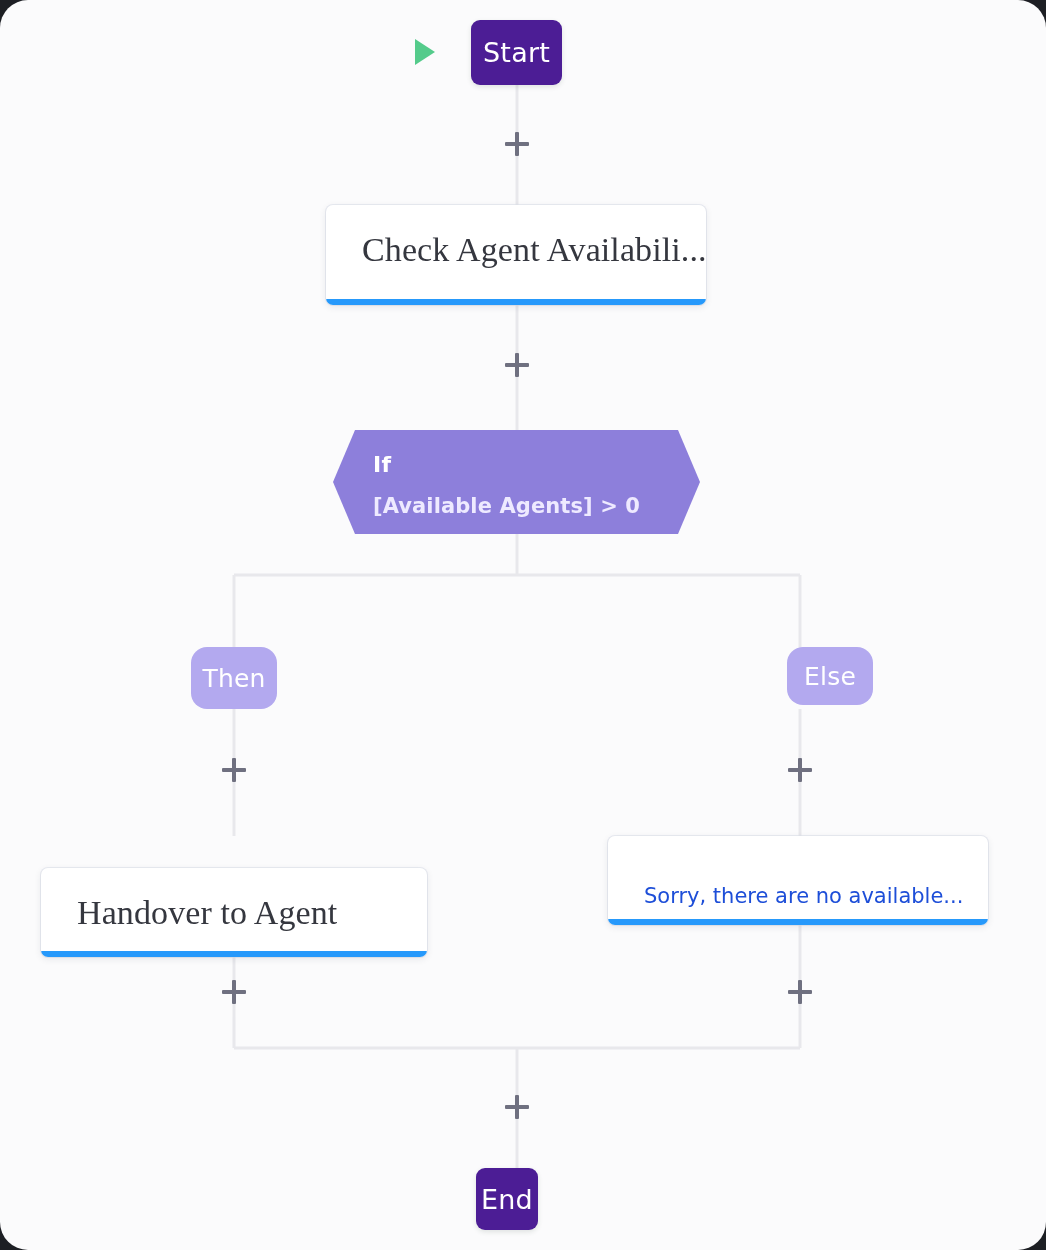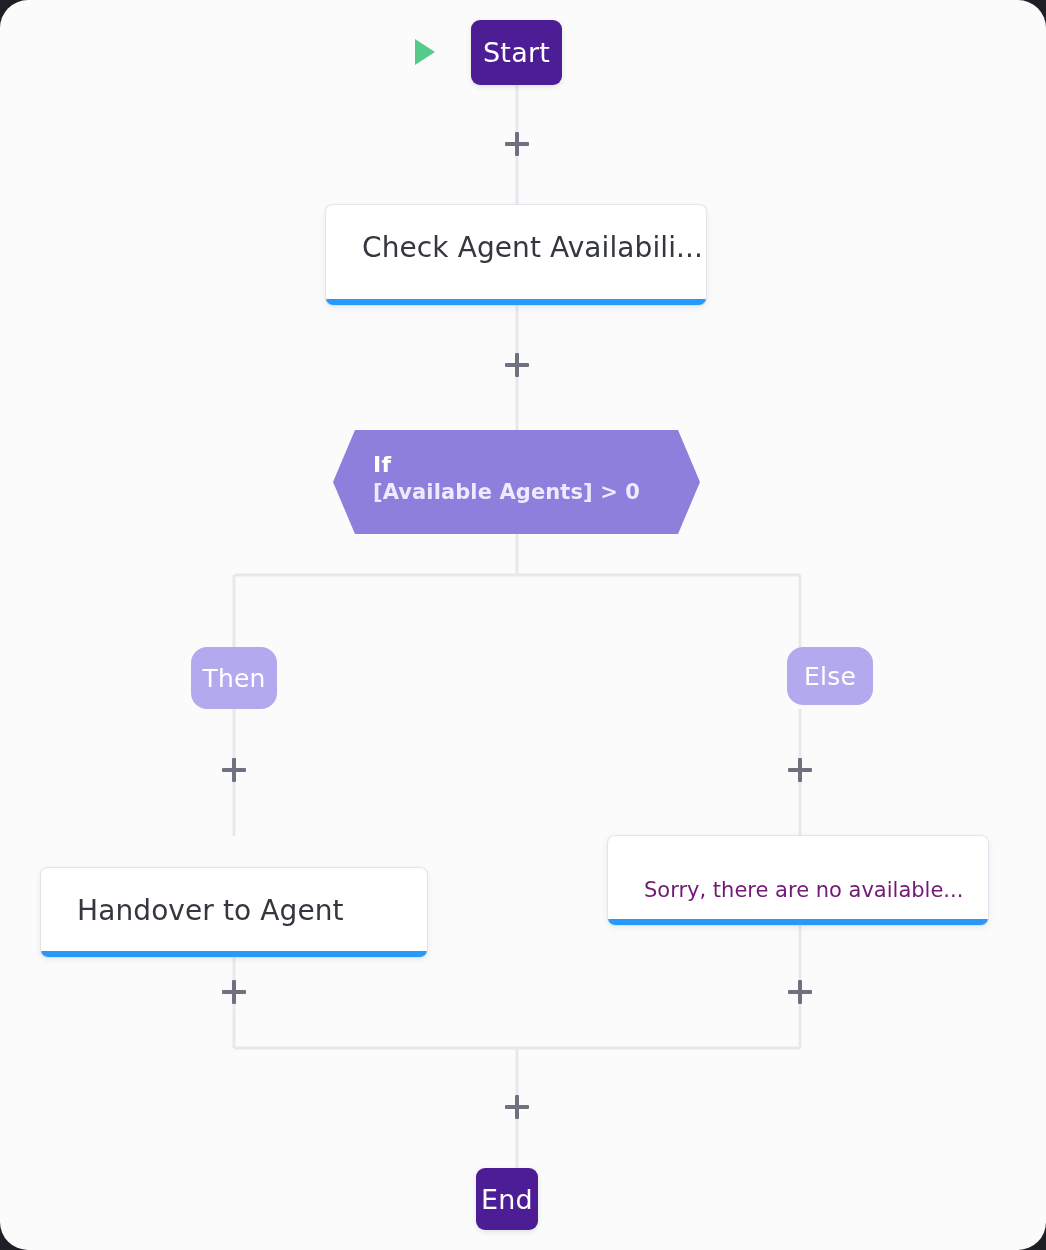--- a/index.html
+++ b/index.html
@@ -94,27 +94,28 @@
     box-shadow: 0 2px 7px rgba(40, 45, 70, 0.10),
                 0 0 0 1px rgba(225, 228, 236, 0.65);
     overflow: hidden;
     cursor: pointer;
   }
   .card-body {
     padding: 26px 0 0 36px;
   }
   .card-title {
     color: #35373f;
-    font-size: 28px;
+    font-size: 34px;
     letter-spacing: 0.1px;
     white-space: nowrap;
+    font-family: Liberation Serif, serif;
   }
   .card-sub {
-    margin-top: 16px;
-    color: #701a75;
+    margin-top: 22px;
+    color: #1d4ed8;
     font-size: 21px;
     white-space: nowrap;
   }
   .card-accent {
     position: absolute;
     left: 0;
     right: 0;
     bottom: 0;
     height: 6px;
     background: #2699fb;
@@ -131,21 +132,21 @@
   .hex-inner {
     padding: 22px 0 0 40px;
   }
   .hex-title {
     color: #ffffff;
     font-size: 22px;
     font-weight: bold;
     letter-spacing: 0.2px;
   }
   .hex-expr {
-    margin-top: 3px;
+    margin-top: 17px;
     color: #eeeaff;
     font-size: 21px;
     font-weight: bold;
     letter-spacing: 0.1px;
     white-space: nowrap;
   }
 
   
   .branch {
     position: absolute;

